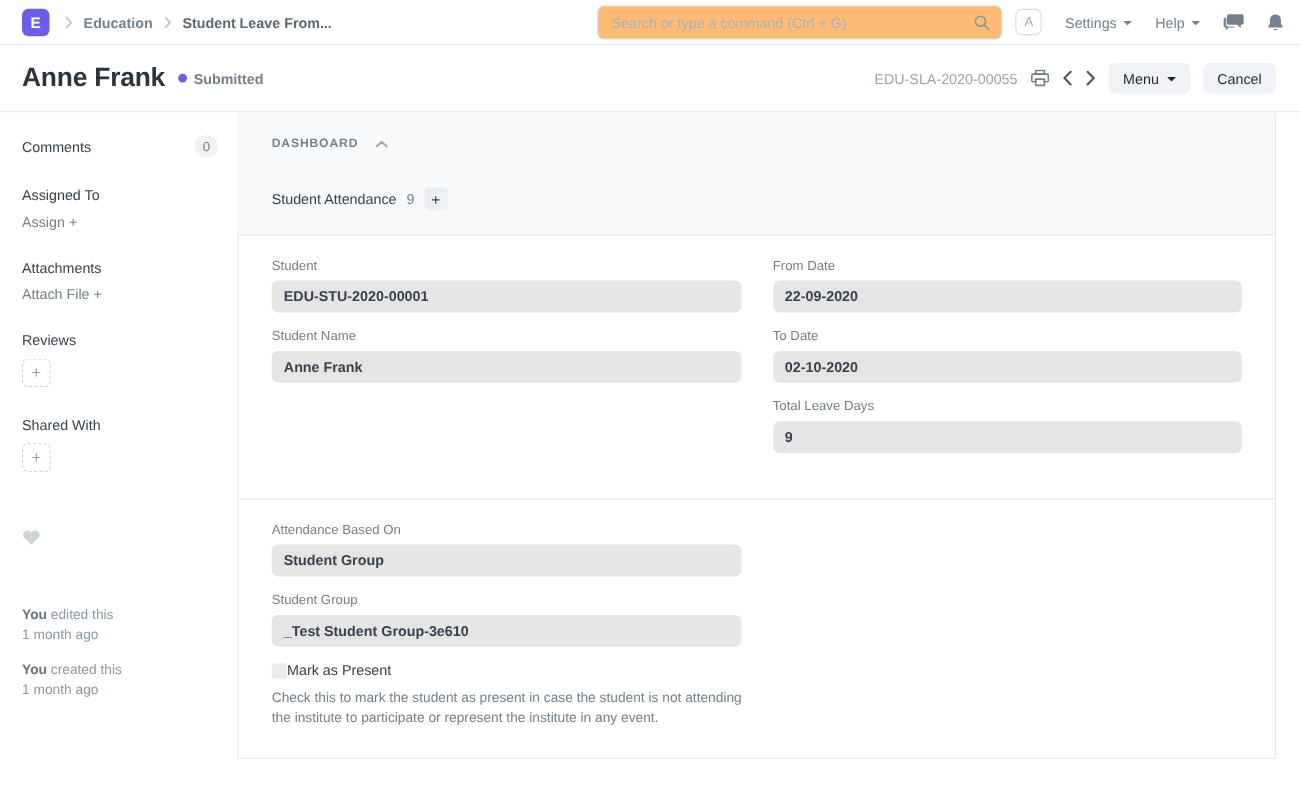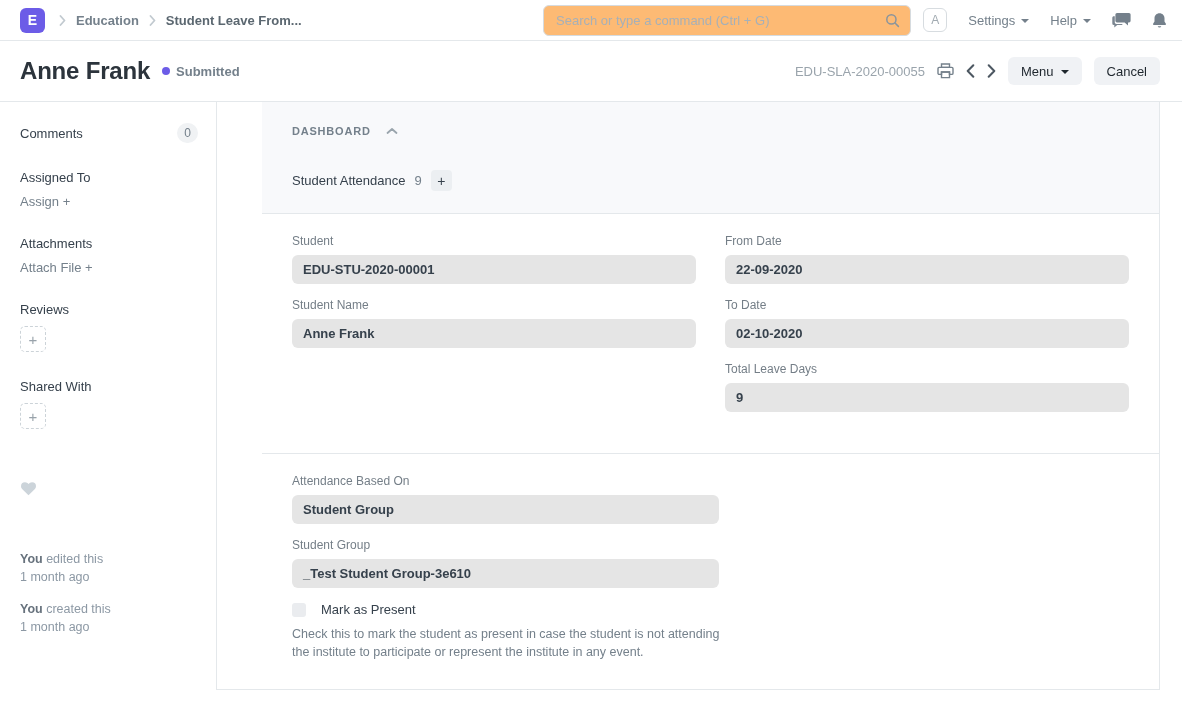--- a/index.html
+++ b/index.html
@@ -42,21 +42,21 @@
   .doc-id { font-size:13px; color:#9aa4ac; }
   .icon-btn { display:flex; align-items:center; cursor:pointer; }
   .btn { height:28px; padding:0 13px; border:none; border-radius:6px; background:#f0f2f5;
          font-size:13px; font-weight:500; color:#1f272e; font-family:inherit;
          display:flex; align-items:center; gap:7px; cursor:pointer; }
 
   
   .layout { display:flex; align-items:flex-start; }
   .sidebar { flex:0 0 216px; padding:21px 18px 0 20px; font-size:13px; }
   .main-panel { width:944px; border-left:1px solid #e4e8eb; border-right:1px solid #e4e8eb;
-                border-bottom:1px solid #e4e8eb; background:#fff;padding-left:45px; }
+                border-bottom:1px solid #e4e8eb; background:#fff; }
 
   
   .sb-row { display:flex; align-items:center; justify-content:space-between; }
   .sb-head { font-weight:500; color:#36414c; cursor:pointer; }
   .count-badge { min-width:20px; height:20px; padding:0 7px; border-radius:10px; background:#f0f2f4;
                  color:#74808b; font-size:12px; display:flex; align-items:center; justify-content:center; }
   .sb-section { margin-top:27px; }
   .sb-link { margin-top:9px; color:#74808b; cursor:pointer; font-size:13px; }
   .sb-placeholder { margin-top:8px; color:#a6b0b8; cursor:text; font-size:13px; }
   .dashed-plus { margin-top:9px; width:26px; height:26px; border:1px dashed #ccd3d8; border-radius:5px;
@@ -78,21 +78,21 @@
               font-size:14px; display:flex; align-items:center; justify-content:center; cursor:pointer; }
 
   .form-section { padding:20px 30px 27px; }
   .form-section.bordered { border-bottom:1px solid #e4e8eb; }
   .cols { display:flex; gap:29px; }
   .col { width:427px; }
   .field { margin-bottom:14px; }
   .field-label { font-size:12px; color:#747e87; margin-bottom:7px; }
   .control { height:29px; background:#e5e5e5; border-radius:6px; display:flex; align-items:center;
              padding:0 11px; font-size:13px; font-weight:700; color:#36414c; }
-  .checkbox-row { display:flex; align-items:center; gap:15px; margin-top:13px; cursor:pointer; }
+  .checkbox-row { display:flex; align-items:center; gap:0; margin-top:13px; cursor:pointer; }
   .checkbox { width:14px; height:14px; border-radius:3px; background:#eaecef; }
   .checkbox-label { font-size:13px; color:#36414c; }
   .field-desc { margin-top:9px; width:428px; font-size:12.5px; color:#74808b; line-height:1.42; }
 
   svg { display:block; }
 </style>
 </head>
 <body>
 
 <header class="navbar">

